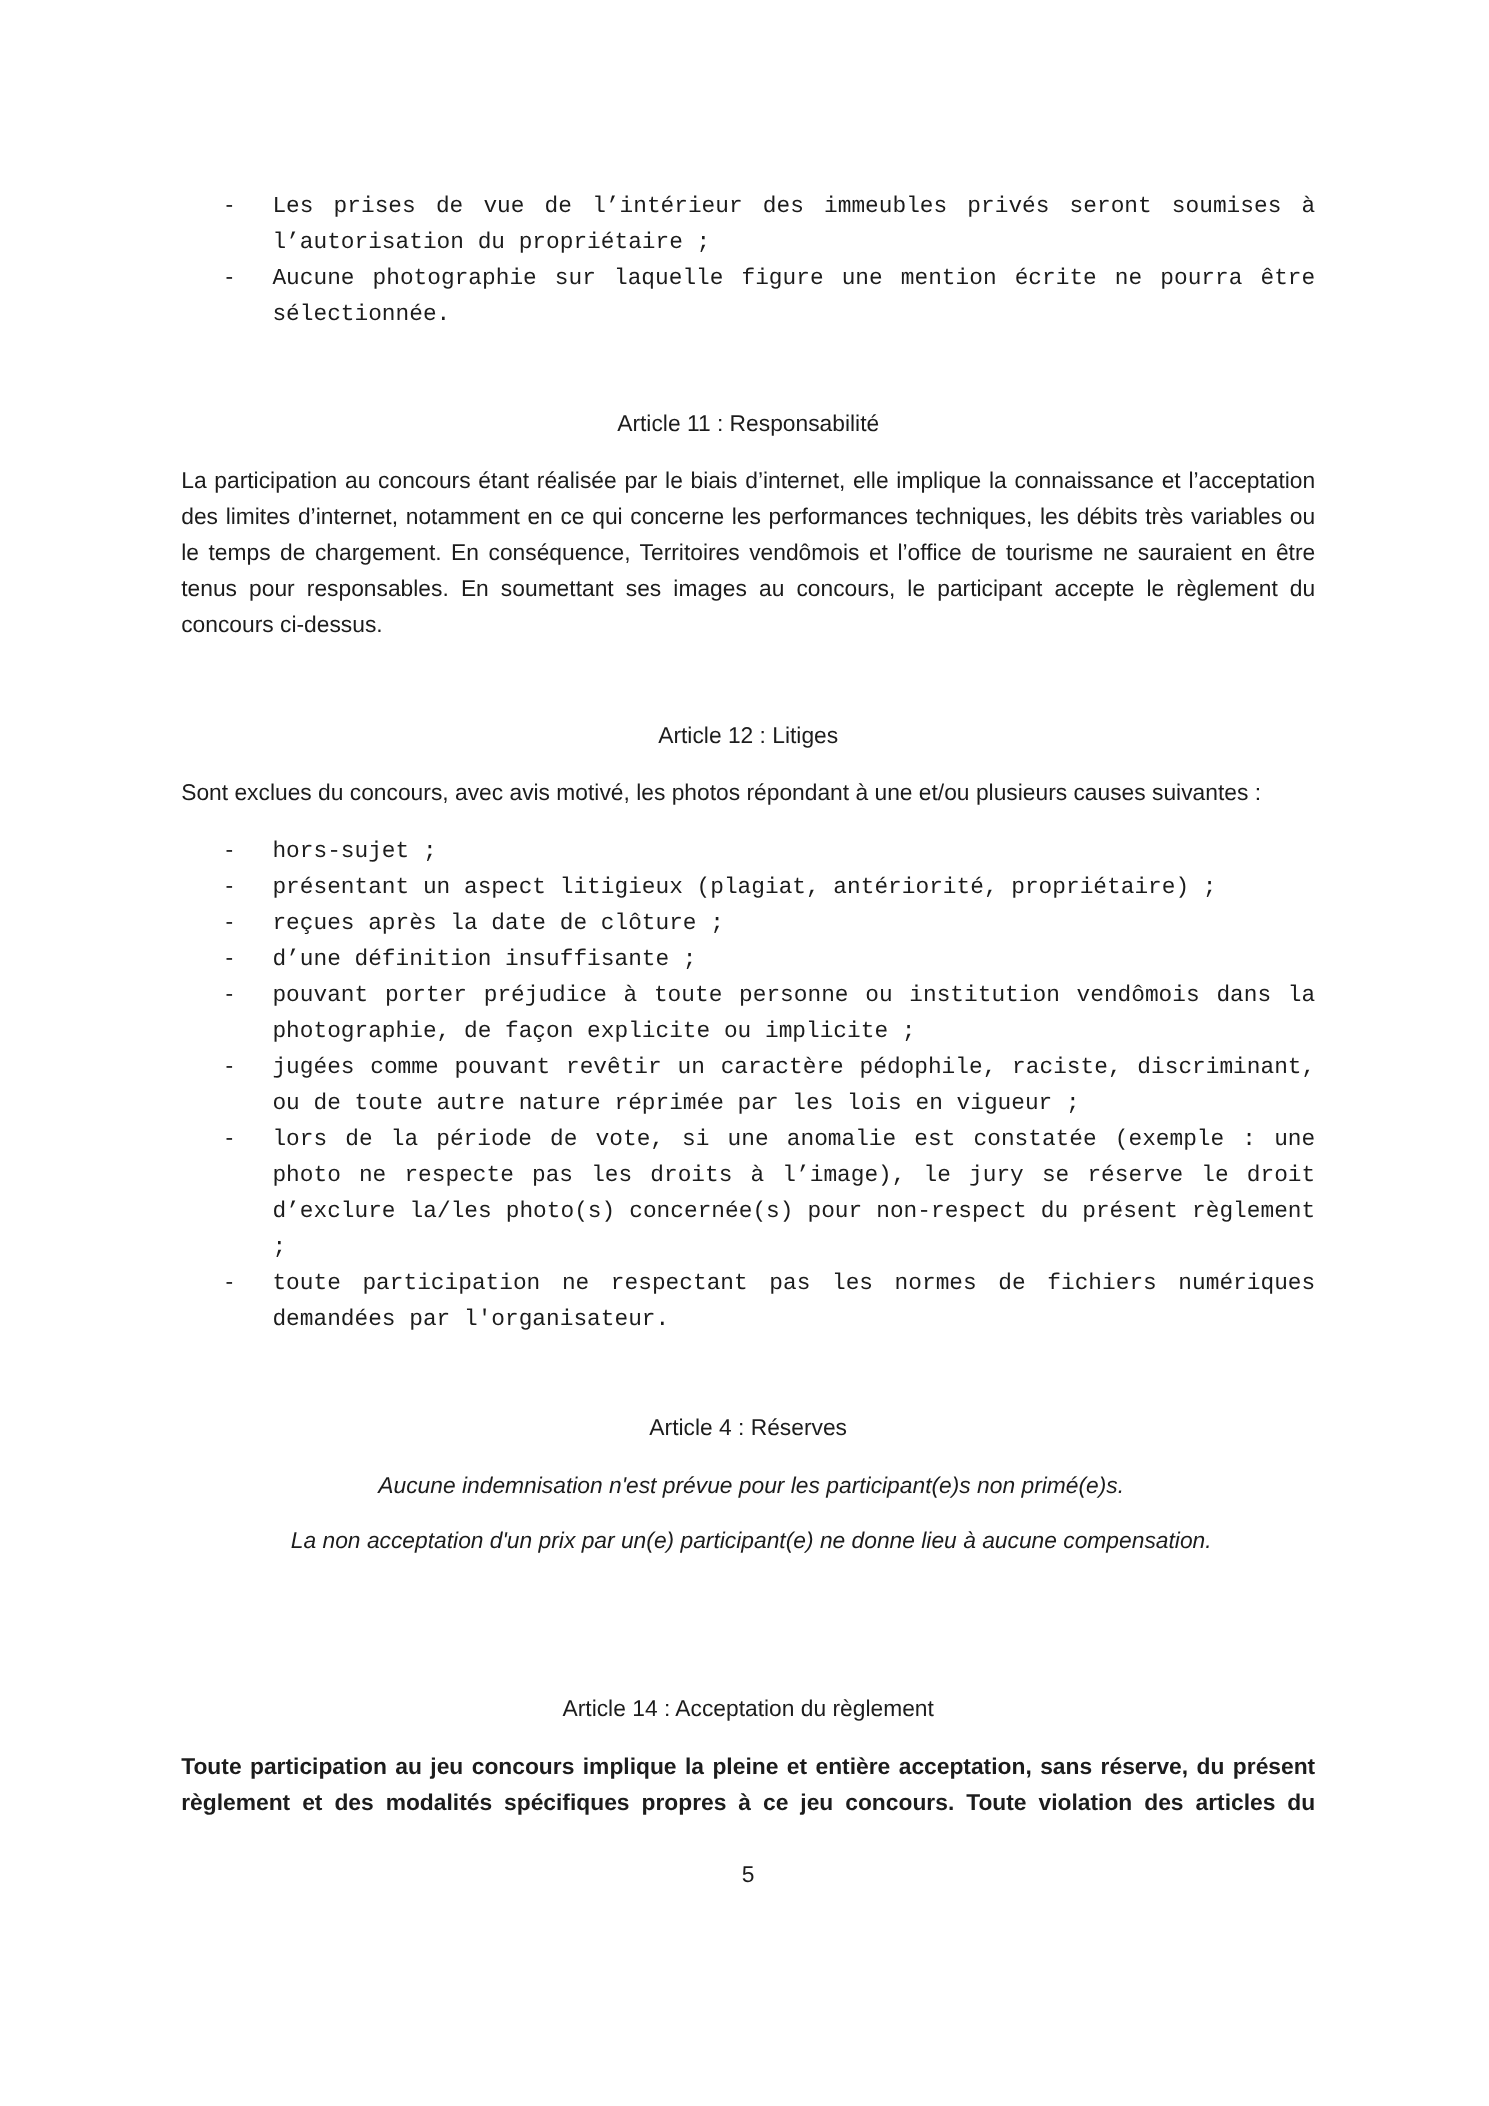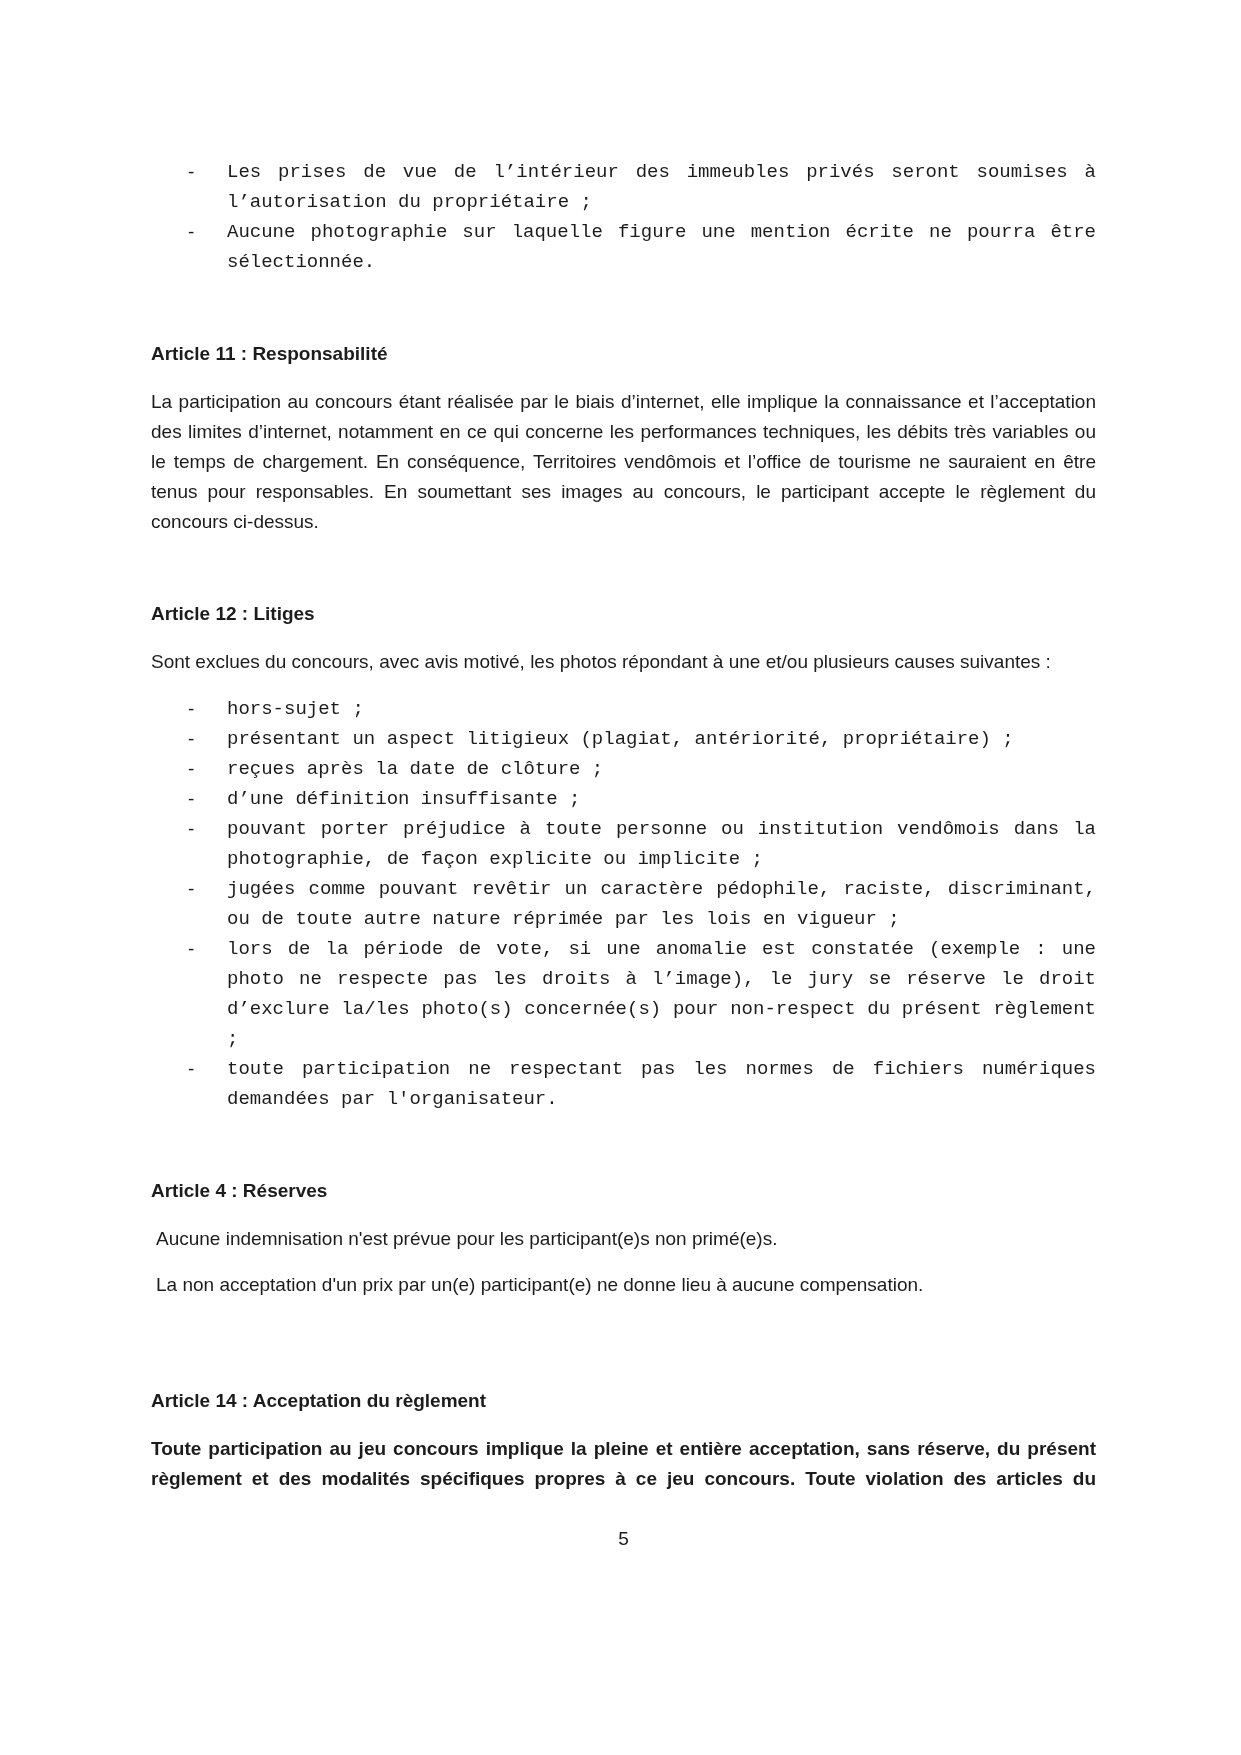--- a/index.html
+++ b/index.html
@@ -23,33 +23,34 @@
   }
   .para {
     margin: 0 0 17px 0;
     text-align: justify;
   }
   .para.justify-all {
     text-align-last: justify;
     font-weight: bold;
   }
   .para.short {
-    text-align: left;
+    text-align: center;
     padding-left: 5px;
     margin-bottom: 16px;
+    font-style: italic;
   }
   .article-title {
     font-size: 19px;
     line-height: 30px;
-    font-weight: bold;
+    font-weight: normal;
     margin: 62px 0 18px 0;
-    text-align: left;
+    text-align: center;
   }
   .article-title.big-gap {
-    margin-top: 86px;
+    margin-top: 110px;
   }
   .bullet-list {
     margin: 0;
     padding: 0;
     list-style: none;
   }
   .bullet-list.after-para {
     margin-top: 17px;
   }
   .bullet-item {

